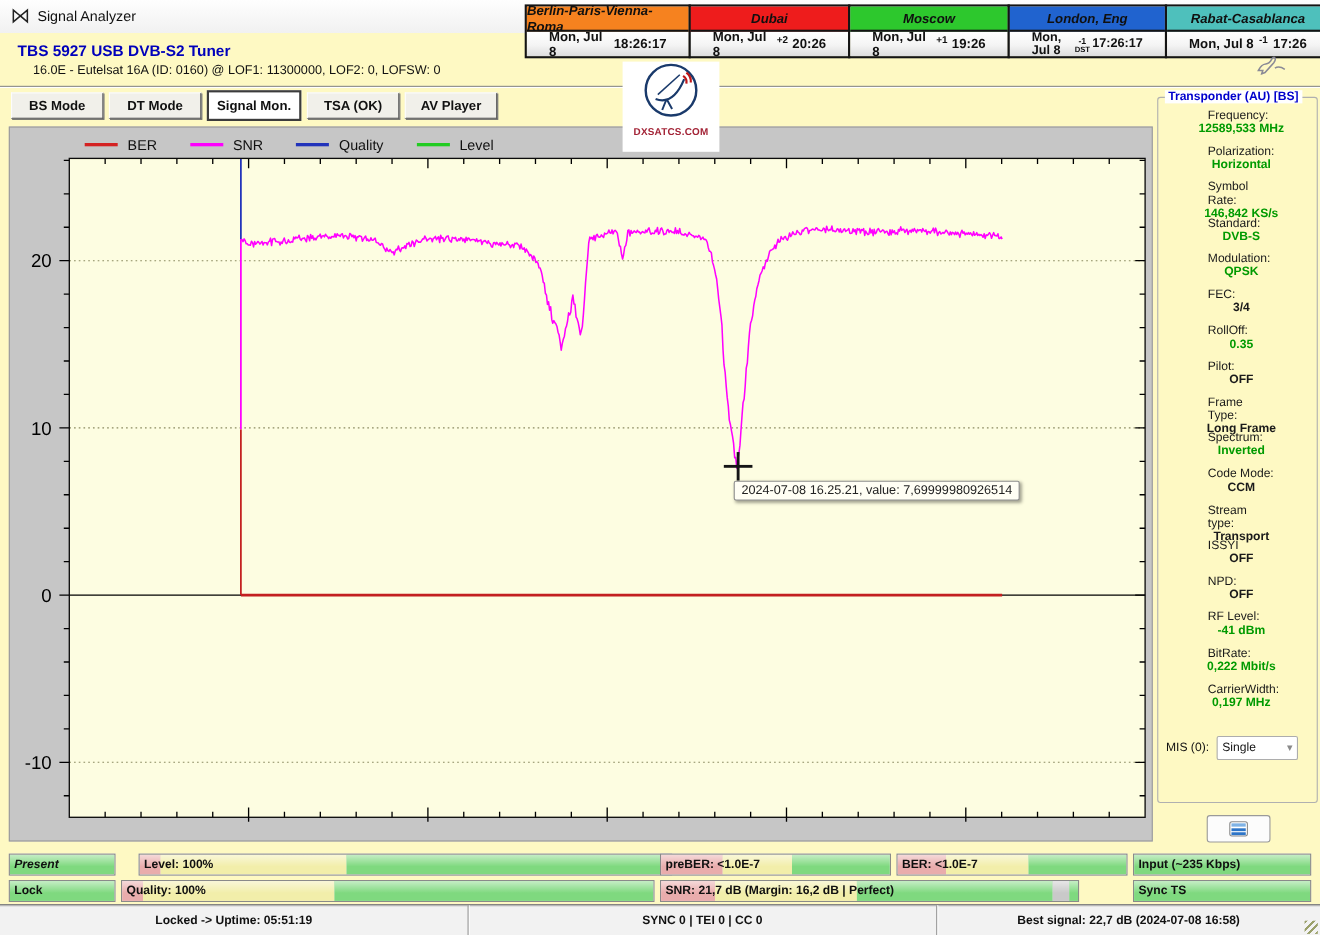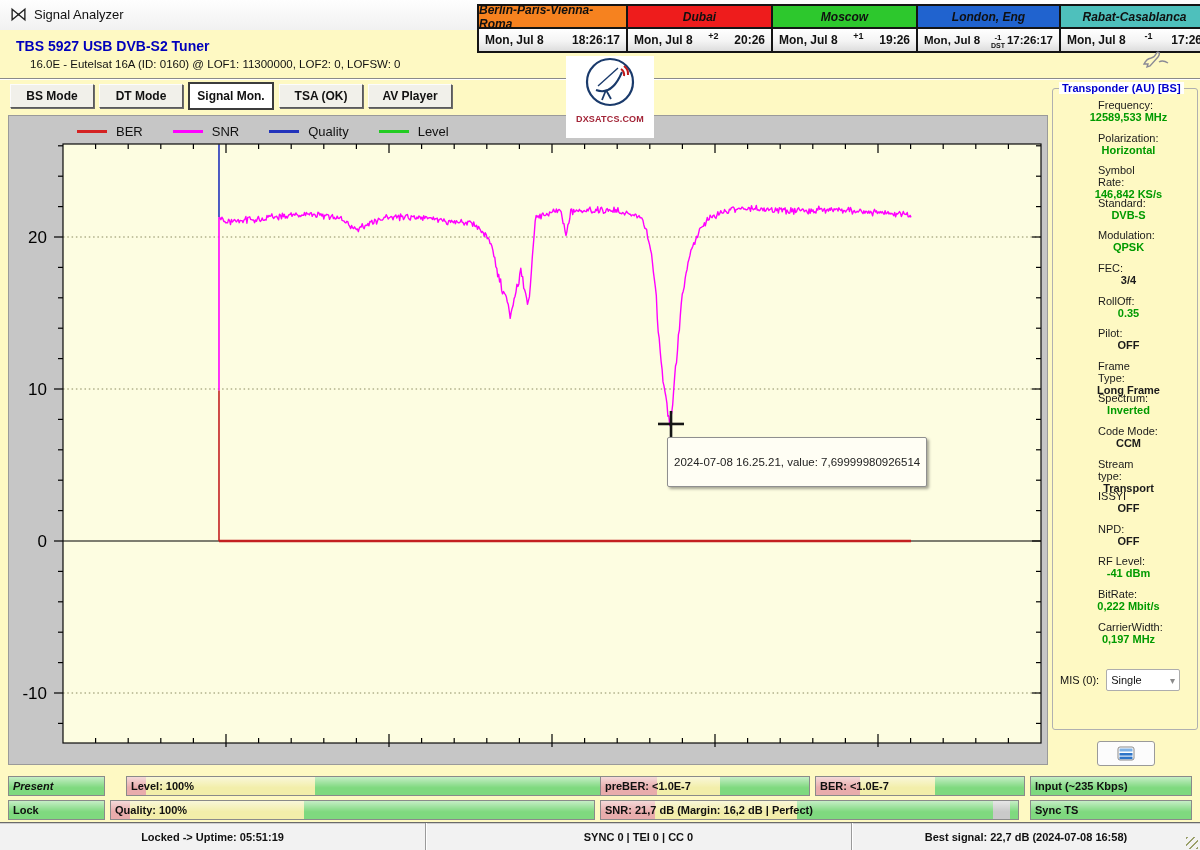--- a/index.html
+++ b/index.html
@@ -9,21 +9,21 @@
   #titlebar{position:absolute;left:0;top:0;width:100%;height:30px;background:linear-gradient(#fefefe,#f1f1f1);}
   #titlebar .ttl{position:absolute;left:34px;top:7px;font-size:13px;color:#111;}
   #app-icon{position:absolute;left:10px;top:6px;}
   
   #clocks{position:absolute;left:477px;top:4px;display:flex;}
   .clock{display:flex;flex-direction:column;border:2px solid #141414;margin-left:-2px;}
   .clock:first-child{margin-left:0;}
   .clock-header{height:21px;display:flex;align-items:center;justify-content:center;
     font-size:12px;font-weight:bold;font-style:italic;color:#101010;border-bottom:2px solid #141414;}
   .clock-body{height:22px;background:linear-gradient(#ffffff 0%,#f4f4f4 55%,#dddddd 100%);
-    display:flex;align-items:center;padding:0 6px;font-weight:bold;font-size:12px;gap:2px;}
+    display:flex;align-items:center;padding:0 20px;font-weight:bold;font-size:12px;gap:2px;}
   .clock-body .sp{flex:1;}
   .clock-off{font-size:9px;vertical-align:super;position:relative;top:-4px;}
   .dststack{display:inline-flex;flex-direction:column;align-items:center;line-height:1;position:relative;top:1px;}
   .dststack .sup{font-size:8px;}
   .dststack .dst{font-size:7px;}
   #signature-icon{position:absolute;left:1140px;top:46px;}
   
   #tuner-title{position:absolute;left:16px;top:38px;font-size:14px;font-weight:bold;color:#0000bb;}
   #tuner-sub{position:absolute;left:30px;top:58px;font-size:11.5px;color:#111;}
   #divider{position:absolute;left:0;top:78px;width:100%;height:1px;background:#8a8a8a;box-shadow:0 1px 0 #ffffff;}
@@ -36,21 +36,21 @@
   
   #logo-box{position:absolute;left:566px;top:56px;width:88px;height:82px;background:#ffffff;text-align:center;}
   #logo-text{display:block;margin-top:2px;font-size:9px;font-weight:bold;color:#a32437;letter-spacing:.2px;}
   
   #chart-panel{position:absolute;left:8px;top:115px;width:1040px;height:650px;background:#c6c6c6;border:1px solid #9a9a9a;box-sizing:border-box;}
   #legend{position:absolute;left:68px;top:2px;display:flex;gap:30px;align-items:center;height:26px;}
   .legend-item{display:flex;align-items:center;gap:9px;font-size:13px;color:#111;}
   .legend-dash{width:30px;height:3px;display:inline-block;}
   #chart-svg{position:absolute;left:0;top:0;}
   #tooltip{position:absolute;background:#fffef4;border:1px solid #8f8f8f;border-radius:2px;
-    padding:18px 6px;font-size:11.5px;color:#222;box-shadow:2px 2px 3px rgba(0,0,0,.35);white-space:nowrap;}
+    padding:2px 6px;font-size:11.5px;color:#222;box-shadow:2px 2px 3px rgba(0,0,0,.35);white-space:nowrap;}
   
   #tpanel{position:absolute;left:1052px;top:88px;width:146px;height:642px;border:1px solid #b0b0b0;border-radius:3px;box-sizing:border-box;}
   #tpanel-title{position:absolute;left:6px;top:-7px;background:#ffffff;padding:0 3px;font-size:11px;font-weight:bold;color:#0000cc;}
   #trows{position:absolute;left:0;top:10px;width:100%;}
   .trow{height:32.6px;display:flex;align-items:center;padding-left:7px;font-size:11px;flex-direction:column;}
   .tlabel{width:61px;flex:none;color:#1a1a1a;}
   .tvalue{font-weight:bold;}
   #mis-row{position:absolute;left:7px;top:580px;width:132px;display:flex;align-items:center;font-size:11px;}
   #mis-box{margin-left:7px;width:64px;height:20px;border:1px solid #adadad;border-radius:2px;background:#fff;
     display:flex;align-items:center;justify-content:space-between;padding:0 4px;font-size:11px;}
@@ -438,21 +438,21 @@
         <span class="mlabel">Lock</span>
       </div>
       <div class="mcell" style="left: 110px; top: 800px; width: 485px;">
         <div class="mbar">
           <div class="seg" style="width: 4%; background-color: rgb(233, 172, 172);"></div>
           <div class="seg" style="width: 36%; background-color: rgb(242, 238, 170);"></div>
           <div class="seg" style="width: 60%; background-color: rgb(127, 217, 127);"></div>
         </div>
         <span class="mlabel">Quality: 100%</span>
       </div>
-      <div class="mcell" style="left: 600px; top: 800px; width: 419px;">
+      <div class="mcell" style="left: 600px; top: 800px; width: 381px;">
         <div class="mbar">
           <div class="seg" style="width: 13%; background-color: rgb(233, 172, 172);"></div>
           <div class="seg" style="width: 34%; background-color: rgb(242, 238, 170);"></div>
           <div class="seg" style="width: 47%; background-color: rgb(127, 217, 127);"></div>
           <div class="seg" style="width: 4%; background-color: rgb(201, 201, 201);"></div>
           <div class="seg" style="width: 2%; background-color: rgb(127, 217, 127);"></div>
         </div>
         <span class="mlabel">SNR: 21,7 dB (Margin: 16,2 dB | Perfect)</span>
       </div>
       <div class="mcell" style="left: 1030px; top: 800px; width: 162px;">

